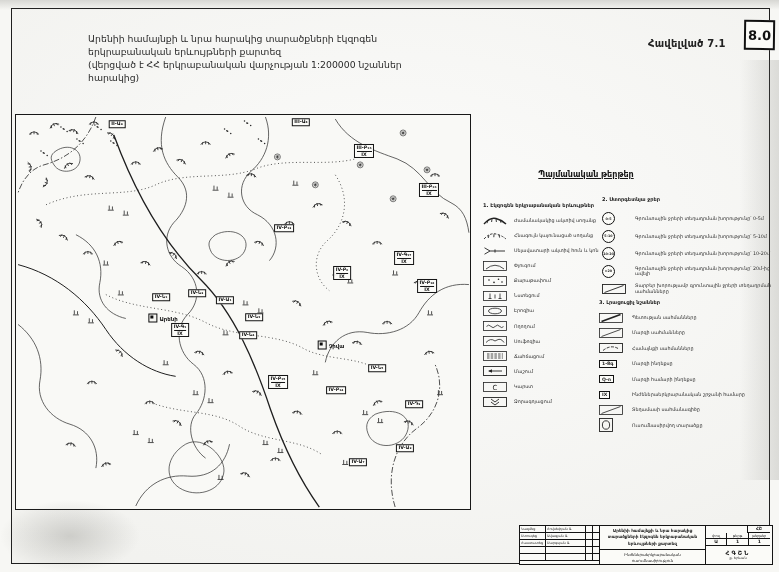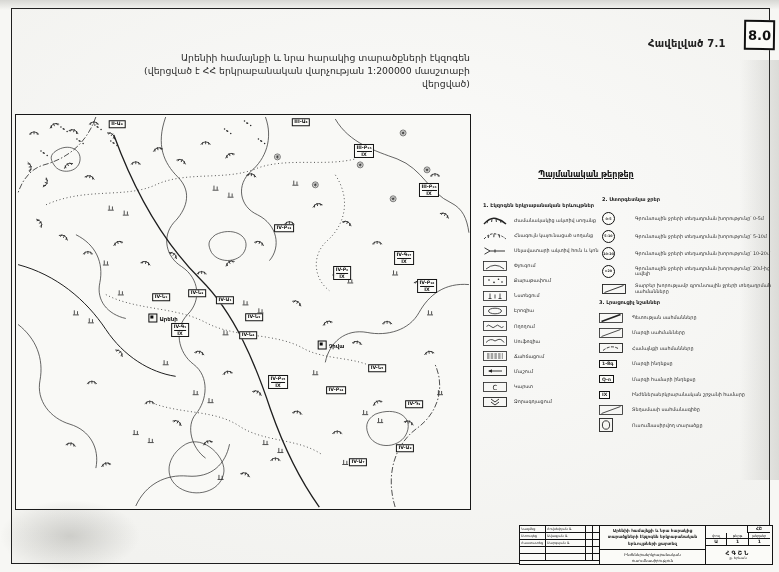--- a/index.html
+++ b/index.html
@@ -6,21 +6,21 @@
   body{width:779px;height:572px;position:relative;background:#d9d9d5;font-family:"DejaVu Sans",sans-serif;overflow:hidden;}
   .sheet{position:absolute;inset:0;background:#f7f7f4;}
   .shade{position:absolute;pointer-events:none;}
   .frame{position:absolute;left:11px;top:8px;width:757px;height:554px;border:1.6px solid #1f1f1f;background:
     radial-gradient(120% 100% at 50% 40%, rgba(255,255,255,.6), rgba(190,190,182,.18));}
   
   .appendix{position:absolute;left:648px;top:38px;font-size:10px;font-weight:600;color:#222;letter-spacing:.2px;}
   .appendix-box{position:absolute;left:744px;top:20px;width:27px;height:26px;border:2.3px solid #111;
     display:flex;align-items:center;justify-content:center;font-size:13px;font-weight:bold;color:#111;background:#fbfbf8;transform:rotate(.8deg);}
   
-  .main-title{position:absolute;left:88px;top:51px;width:382px;text-align:right;font-size:9.3px;line-height:1.4;color:#2a2a2a;font-weight:500;}
+  .main-title{position:absolute;left:88px;top:32px;width:382px;text-align:left;font-size:9.3px;line-height:1.4;color:#2a2a2a;font-weight:500;}
   
   .map{position:absolute;left:15px;top:114px;width:454px;height:394px;border:1.4px solid #181818;background:#f9f9f6;}
   .map svg{position:absolute;inset:0;}
   #map-labels{position:absolute;inset:0;}
   .map-label{position:absolute;transform:translate(-50%,-50%);border:.9px solid #141414;background:rgba(252,252,249,.93);
     font-size:4.8px;font-weight:bold;color:#111;line-height:1.15;text-align:center;padding:0 1.5px;white-space:nowrap;}
   .map-label .sub{display:block;border-top:.9px solid #141414;font-weight:bold;}
   .settlement{position:absolute;transform:translate(-50%,-50%);display:flex;align-items:center;gap:2px;}
   .settlement .sq{width:7px;height:7px;border:1.6px solid #0d0d0d;background:#f6f6f2;position:relative;}
   .settlement .sq::after{content:"";position:absolute;left:1.4px;top:1.4px;width:2.4px;height:2.4px;background:#0d0d0d;}
@@ -68,22 +68,23 @@
 <body>
 
 <div class="sheet">
   <div class="frame"></div>
 
   <div class="appendix">Հավելված 7.1</div>
   <div class="appendix-box">8.0</div>
 
   <div class="main-title">
     <div>Արենիի համայնքի և նրա հարակից տարածքների էկզոգեն</div>
-    <div>(վերցված է ՀՀ երկրաբանական վարչության 1:200000 մասշտաբի</div>
-    <div>վերցված)</div>
+    <div>երկրաբանական երևույթների քարտեզ</div>
+    <div>(վերցված է ՀՀ երկրաբանական վարչության 1:200000 նշաններ</div>
+    <div>հարակից)</div>
   </div>
 
   <div class="map">
     <svg id="map-svg" width="454" height="394" viewBox="0 0 455 395">
       <defs>
         <g id="scarp" fill="none" stroke="#262626" stroke-width="0.8">
           <path d="M-5,1.5 Q0,-3.6 5,1.5"></path>
           <path d="M-2.6,-0.9 L-3.4,1.9 M0,-1.7 L0,1.3 M2.6,-0.9 L3.4,1.9"></path>
         </g>
         <g id="tree" fill="none" stroke="#262626" stroke-width="0.8">

